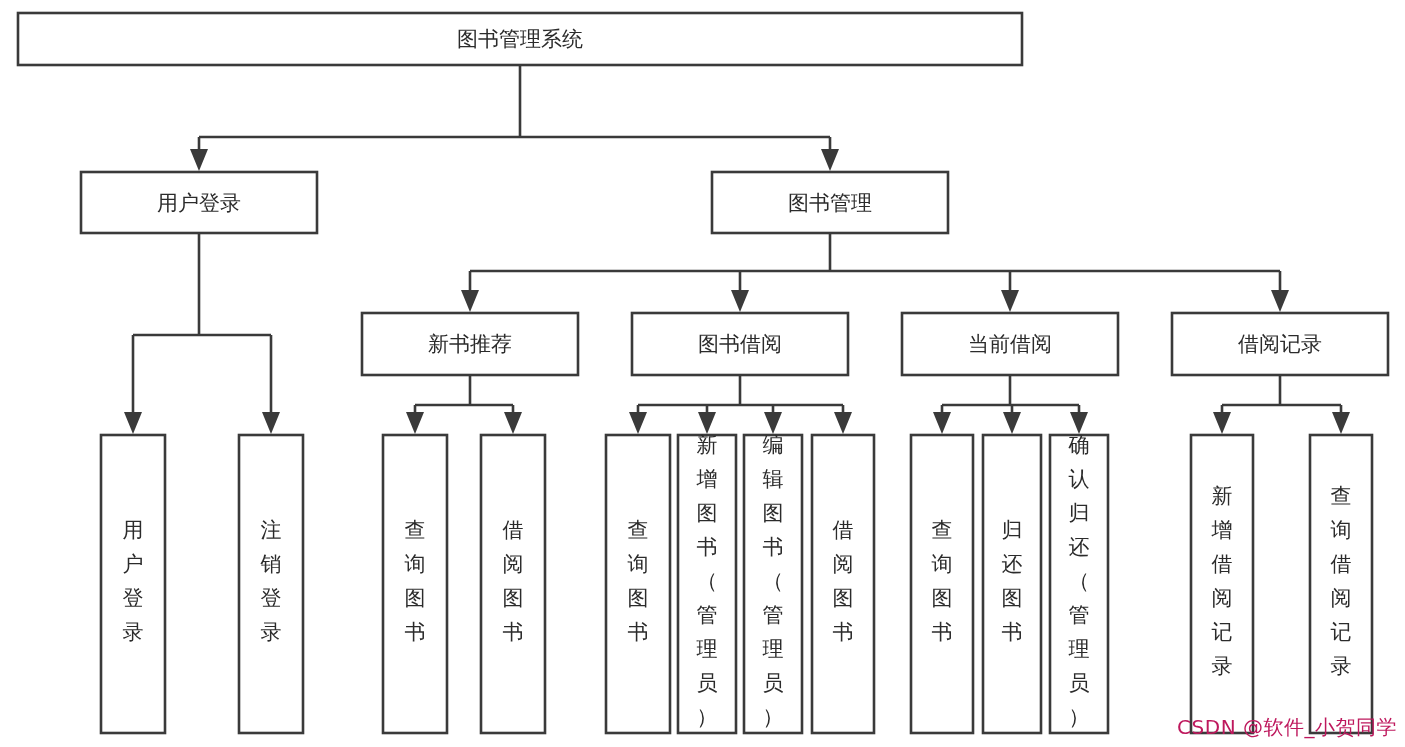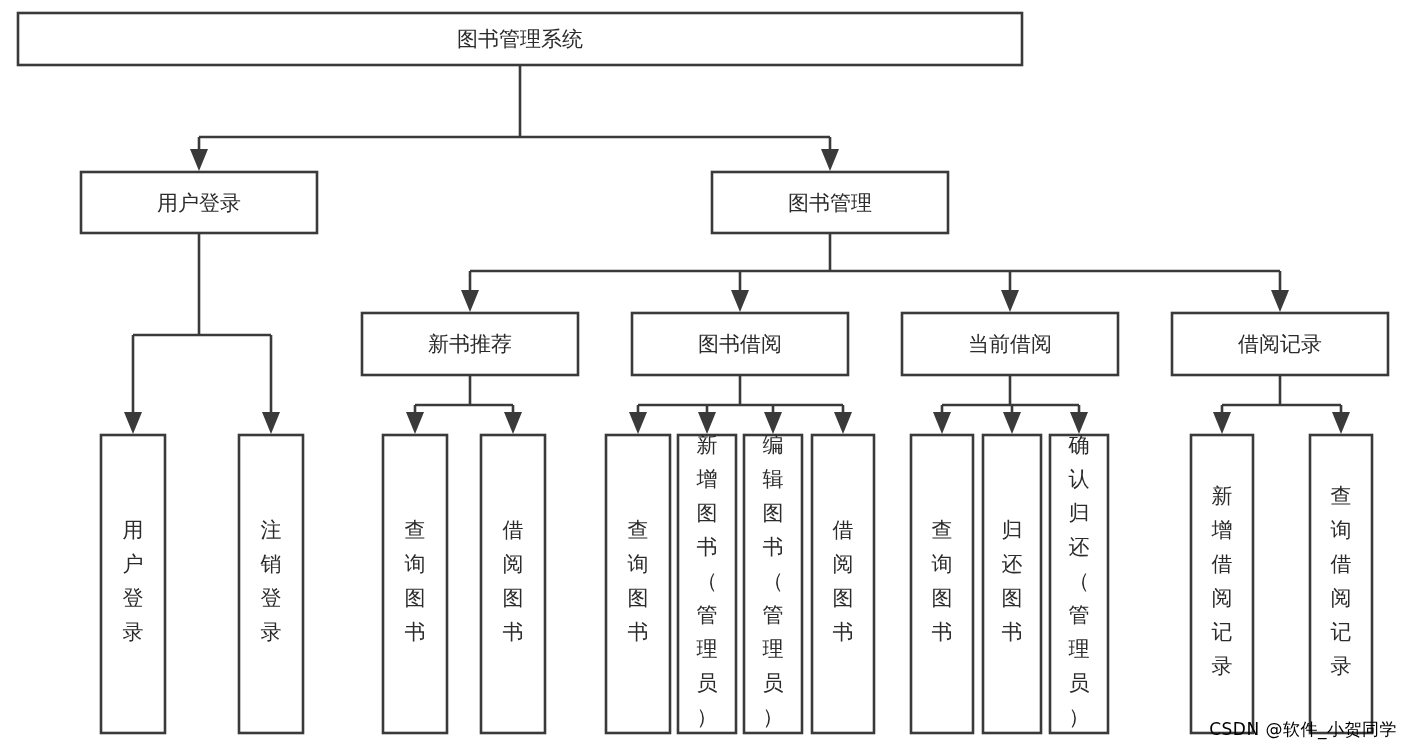--- a/index.html
+++ b/index.html
@@ -54,22 +54,22 @@
     font-family: "DejaVu Sans", "Liberation Sans", sans-serif;
     fill: #2b2b2b;
     font-size: 21px;
     text-anchor: middle;
   }
   .watermark-text {
     position: absolute;
     right: 8px;
     bottom: 6px;
     font-family: "DejaVu Sans", "Liberation Sans", sans-serif;
-    font-size: 17px;
-    color: #000000;
+    font-size: 20px;
+    color: #be185d;
     white-space: nowrap;
     letter-spacing: 0.5px;
   }
 </style>
 </head>
 <body>
 
 <div id="diagram-root">
   <svg id="tree-svg" viewBox="0 0 1405 747" xmlns="http://www.w3.org/2000/svg">
     <g id="connectors-layer">

